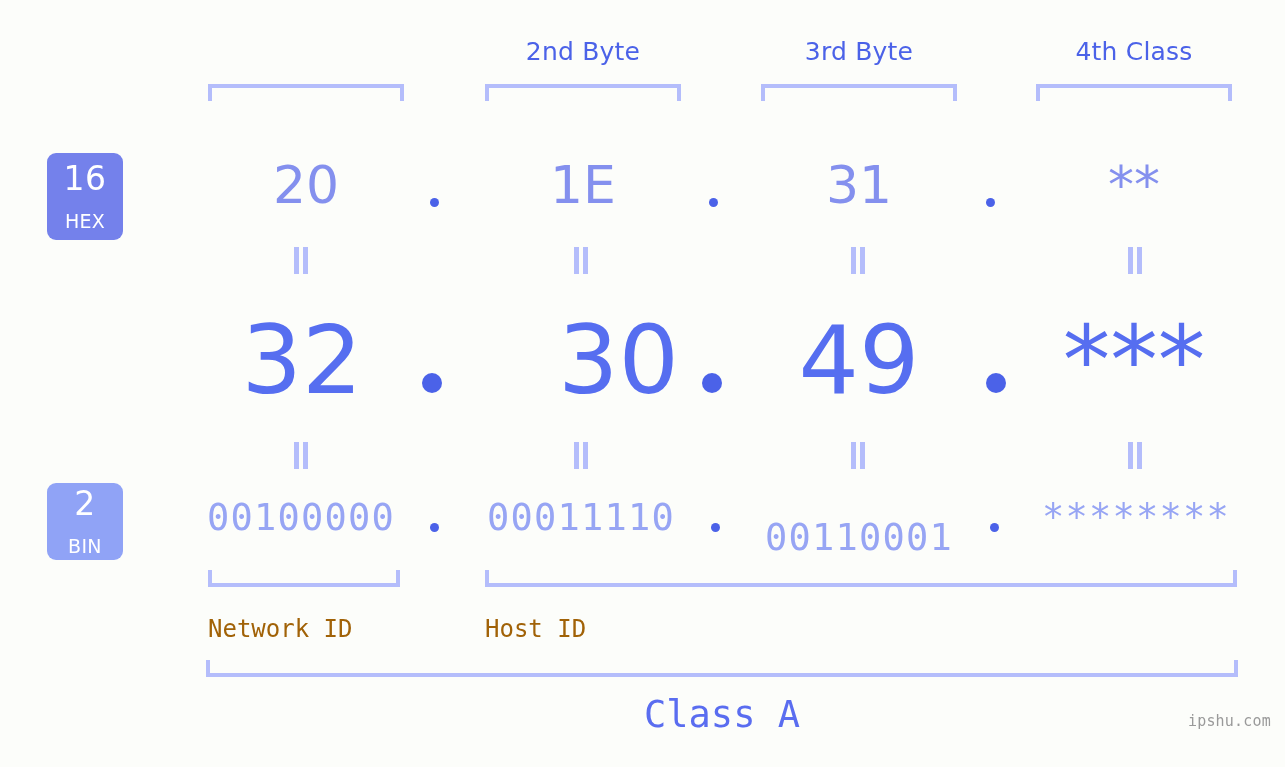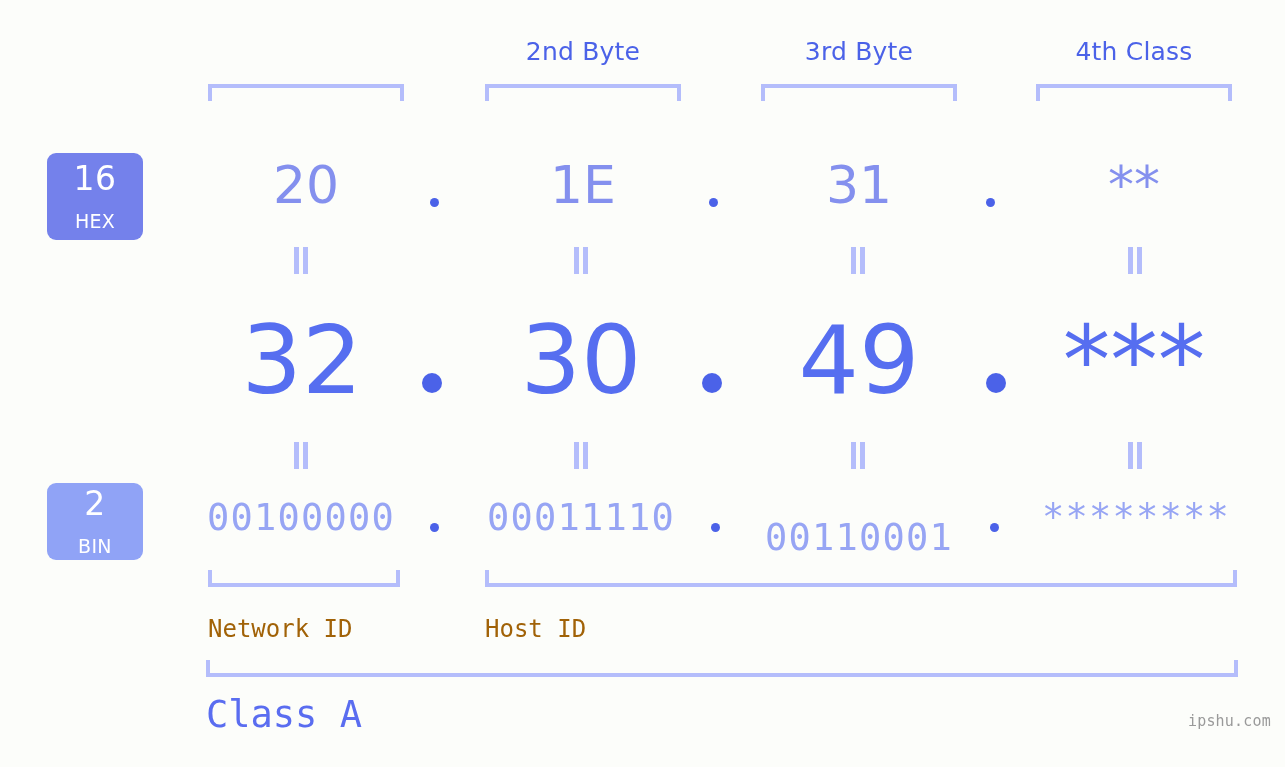--- a/index.html
+++ b/index.html
@@ -47,21 +47,21 @@
     border-bottom: 4px solid #b4bdfb;
     border-left: 4px solid #b4bdfb;
     border-right: 4px solid #b4bdfb;
     box-sizing: border-box;
   }
 
   
   .badge {
     position: absolute;
     left: 47px;
-    width: 96px;
+    width: 76px;
     border-radius: 9px;
     color: #ffffff;
     text-align: center;
     box-sizing: border-box;
     display: flex;
     flex-direction: column;
     align-items: center;
     justify-content: center;
     line-height: 1;
     gap: 14px;
@@ -146,20 +146,21 @@
   .id-label {
     position: absolute;
     text-align: left;
     color: #a16207;
     font-family: "DejaVu Sans Mono", monospace;
     font-size: 24px;
     white-space: nowrap;
   }
   #class-label {
     position: absolute;
+    text-align: center;
     color: #5a6df0;
     font-family: "DejaVu Sans Mono", monospace;
     font-size: 37px;
     white-space: nowrap;
     top: 693px;
     left: 206px;
     width: 1032px;
   }
 
   
@@ -218,21 +219,21 @@
       <i></i>
       <i></i>
     </div>
   <div class="eqmark" style="left:1126px; top:247px;">
       <i></i>
       <i></i>
     </div>
 
   <div class="dec-row">
     <div class="cell" style="left:204px; width:196px;">32</div>
-    <div class="cell" style="left:483px; width:196px;">30</div>
+    <div class="cell" style="left:483px; width:196px;text-align:right;">30</div>
     <div class="cell" style="left:761px; width:196px;">49</div>
     <div class="cell" style="left:1036px; width:196px;">***</div>
     <span class="dot dec" style="left:422px;"></span>
     <span class="dot dec" style="left:702px;"></span>
     <span class="dot dec" style="left:986px;"></span>
   </div>
 
   <div class="eqmark" style="left:292px; top:442px;">
       <i></i>
       <i></i>

